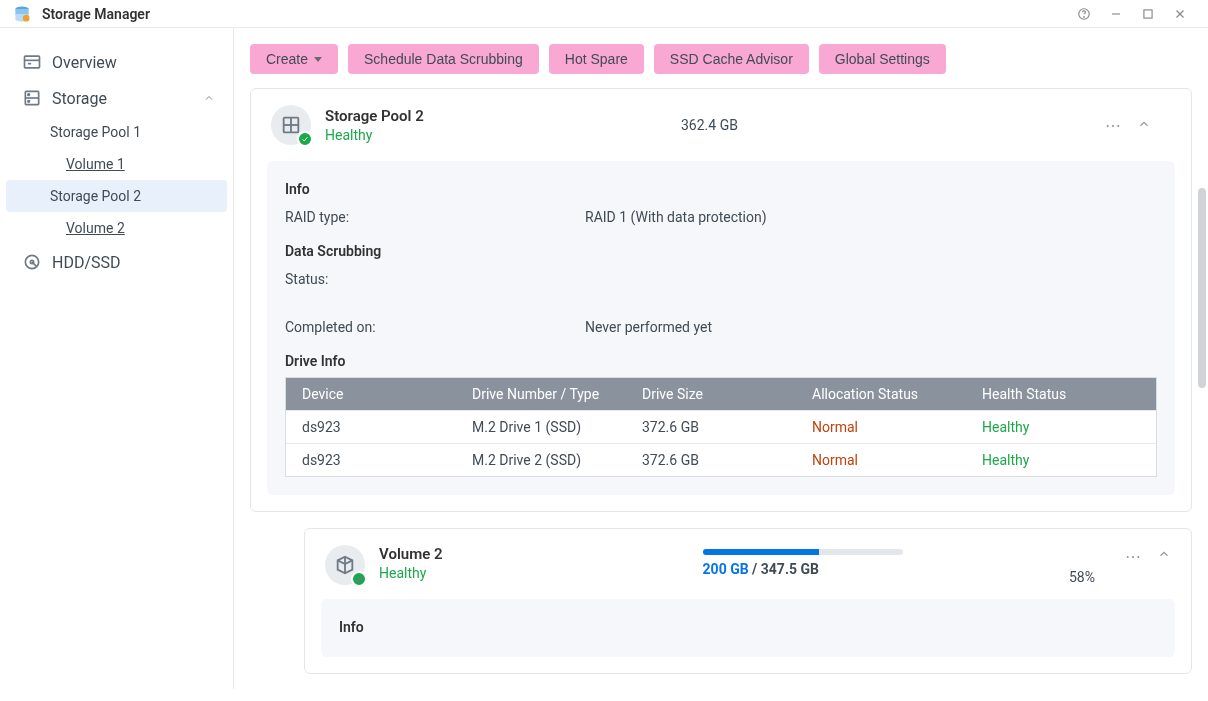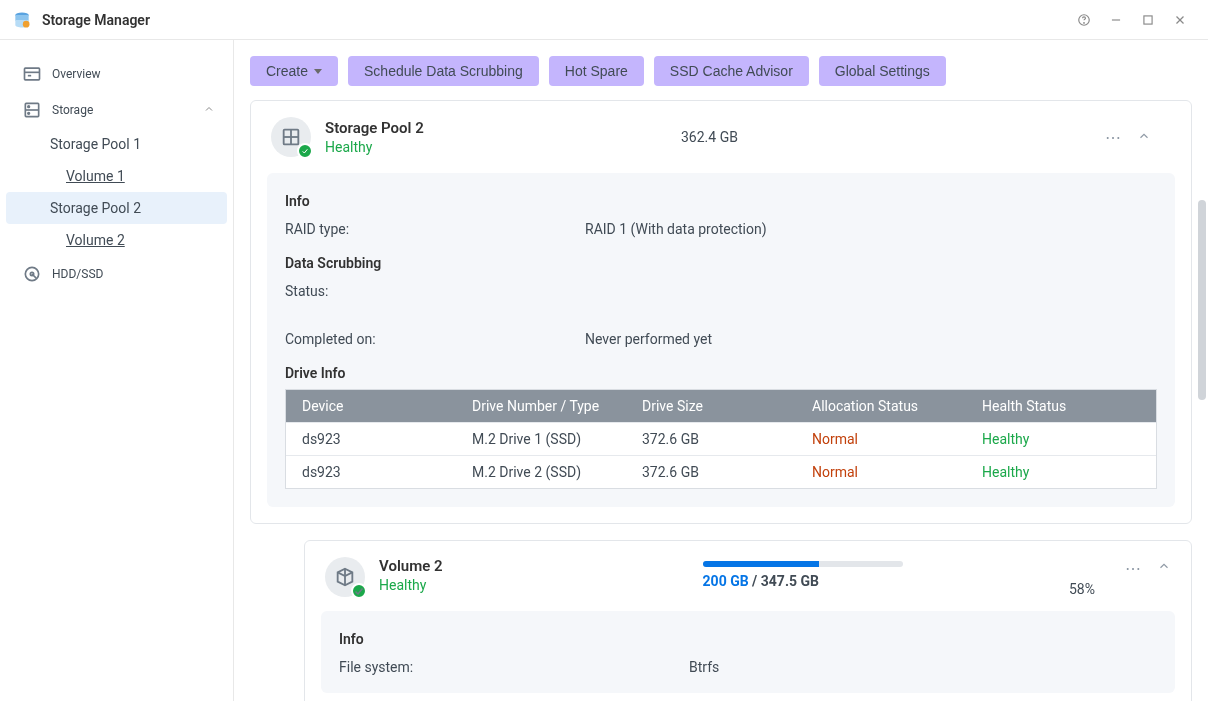--- a/index.html
+++ b/index.html
@@ -7,21 +7,21 @@
     font-family: -apple-system, BlinkMacSystemFont, "Segoe UI", Roboto, "Helvetica Neue", Arial, sans-serif;
     font-size: 14px;
     color: #4a4a4a;
     background: #fff;
     width: 1208px;
     height: 701px;
     overflow: hidden;
   }
   
   .titlebar {
-    height: 40px;
+    height: 28px;
     display: flex;
     align-items: center;
     padding: 0 12px;
     border-bottom: 1px solid #e8e8e8;
   }
   .titlebar .app-icon {
     width: 20px; height: 20px;
     margin-right: 10px;
   }
   .titlebar .title {
@@ -44,21 +44,21 @@
     border-right: 1px solid #e8e8e8;
     padding-top: 16px;
   }
   .side-item {
     height: 36px;
     display: flex;
     align-items: center;
     padding: 0 18px 0 22px;
     cursor: pointer;
     color: #414b55;
-    font-size: 12px;
+    font-size: 16px;
   }
   .side-item .side-icon {
     width: 20px; height: 20px; margin-right: 10px;
     color: #6f7a86;
   }
   .side-item .chev {
     margin-left: auto;
     color: #8a8a8a;
   }
   .side-sub {
@@ -86,21 +86,21 @@
     padding: 16px;
     overflow: auto;
     position: relative;
   }
   .toolbar {
     display: flex;
     gap: 10px;
     margin-bottom: 14px;
   }
   .btn {
-    background: #c4b5fd;
+    background: #f9a8d4;
     border: none;
     border-radius: 4px;
     padding: 7px 16px;
     font-size: 14px;
     color: #414b55;
     cursor: pointer;
     display: inline-flex;
     align-items: center;
   }
   .btn .caret {
@@ -460,22 +460,18 @@
           <span class="dots">⋯</span>
           <span class="chev-up">
             <svg width="14" height="14" viewBox="0 0 24 24" fill="none" stroke="currentColor" stroke-width="2">
                 <polyline points="6 15 12 9 18 15"></polyline>
               </svg>
           </span>
         </div>
       </div>
       <div class="vol-panel">
         <div class="section-title">Info</div>
-        <div class="kv">
-          <span class="k">File system:</span>
-          <span class="v">Btrfs</span>
-        </div>
       </div>
     </div>
 
     <div class="fake-scroll"></div>
   </div>
 </div>
 
 </body></html>

